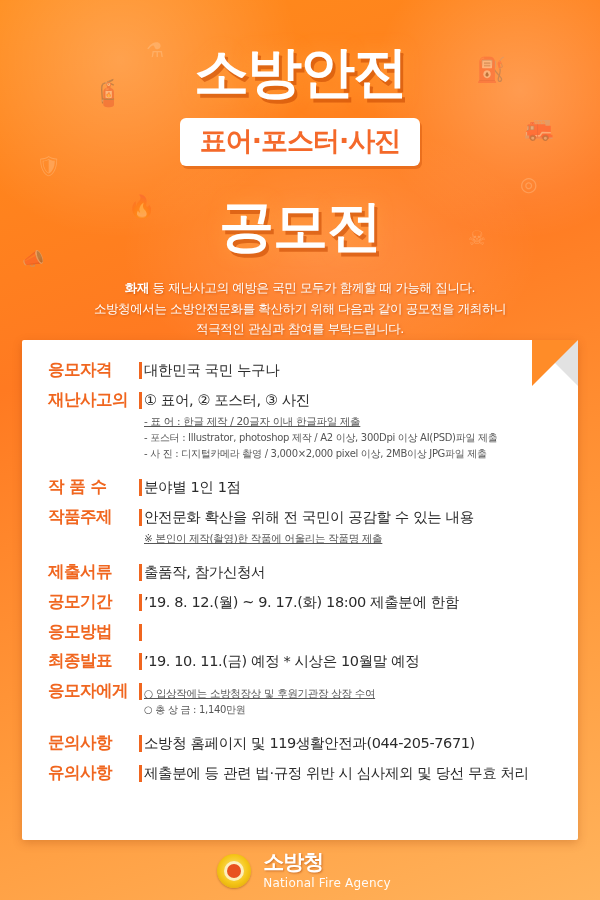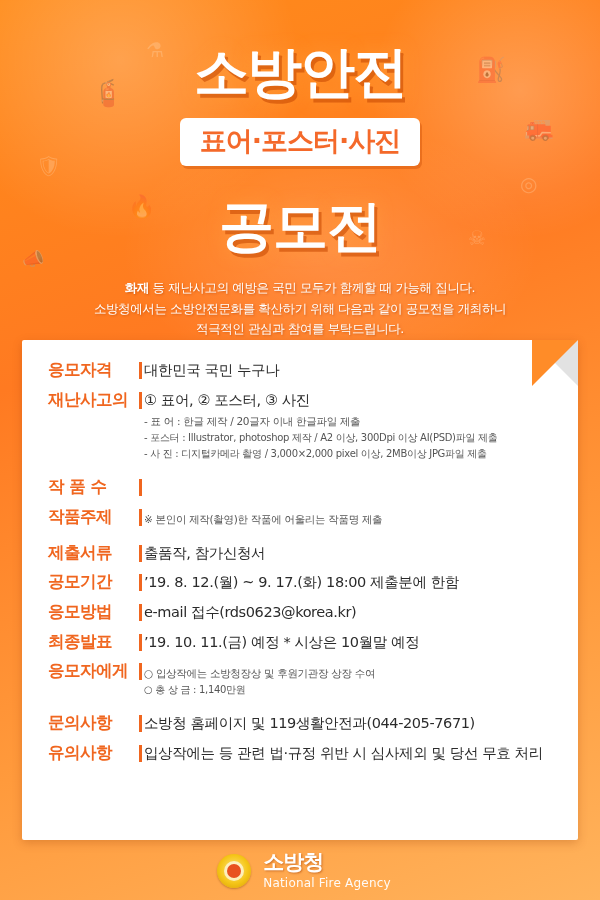--- a/index.html
+++ b/index.html
@@ -151,20 +151,21 @@
     line-height: 1.35;
     padding-top: 1px;
   }
   .value .note {
     display: block;
     font-size: 10.5px;
     color: #555555;
     line-height: 1.62;
     letter-spacing: -0.3px;
     margin-top: 3px;
+    text-decoration: underline;
   }
   .value .bullet {
     display: block;
     font-size: 10px;
     color: #555555;
     line-height: 1.6;
     letter-spacing: -0.3px;
   }
   .value .wrap2 {
     display: block;
@@ -270,25 +271,29 @@
           <span class="note">- 표 어 : 한글 제작 / 20글자 이내 한글파일 제출</span>
           <span class="bullet">- 포스터 : Illustrator, photoshop 제작 / A2 이상, 300Dpi 이상 AI(PSD)파일 제출</span>
           <span class="bullet">- 사 진 : 디지털카메라 촬영 / 3,000×2,000 pixel 이상, 2MB이상 JPG파일 제출</span>
         </div>
       </div>
 
       <div class="gap-sm"></div>
 
       <div class="row">
         <div class="label">작 품 수</div>
+        <div class="value">
+          <span>분야별 1인 1점</span>
+        </div>
       </div>
 
       <div class="row">
         <div class="label">작품주제</div>
         <div class="value">
+          <span>안전문화 확산을 위해 전 국민이 공감할 수 있는 내용</span>
           <span class="note">※ 본인이 제작(촬영)한 작품에 어울리는 작품명 제출</span>
         </div>
       </div>
 
       <div class="gap-sm"></div>
 
       <div class="row">
         <div class="label">제출서류</div>
         <div class="value">
           <span>출품작, 참가신청서</span>
@@ -297,23 +302,20 @@
 
       <div class="row">
         <div class="label">공모기간</div>
         <div class="value">
           <span>’19. 8. 12.(월) ~ 9. 17.(화) 18:00 제출분에 한함</span>
         </div>
       </div>
 
       <div class="row">
         <div class="label">응모방법</div>
-        <div class="value">
-          <span>e-mail 접수(rds0623@korea.kr)</span>
-        </div>
       </div>
 
       <div class="row">
         <div class="label">최종발표</div>
         <div class="value">
           <span>’19. 10. 11.(금) 예정  * 시상은 10월말 예정</span>
         </div>
       </div>
 
       <div class="row">
@@ -329,21 +331,21 @@
       <div class="row">
         <div class="label">문의사항</div>
         <div class="value">
           <span>소방청 홈페이지 및 119생활안전과(044-205-7671)</span>
         </div>
       </div>
 
       <div class="row">
         <div class="label">유의사항</div>
         <div class="value">
-          <span>입상작에는 등 관련 법·규정 위반 시 심사제외 및 당선 무효 처리</span>
+          <span>제출분에 등 관련 법·규정 위반 시 심사제외 및 당선 무효 처리</span>
         </div>
       </div>
 
     </div>
   </section>
 
   <footer id="poster-footer">
     <div class="emblem"></div>
     <div class="brand-block">
       <div class="brand-ko">소방청</div>

